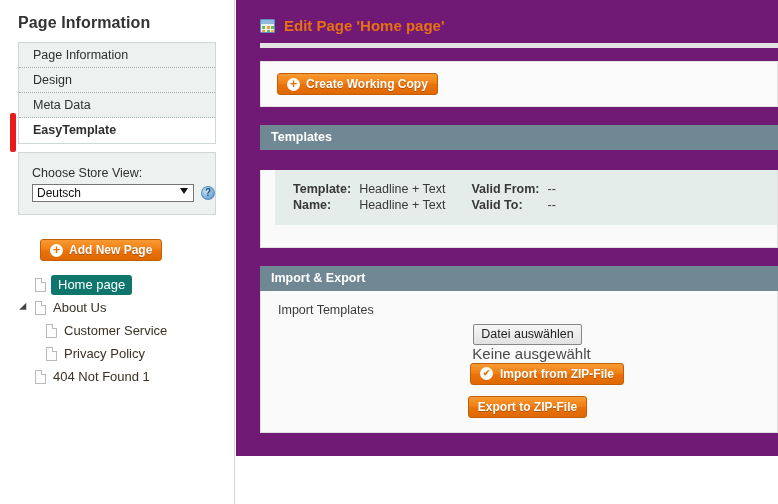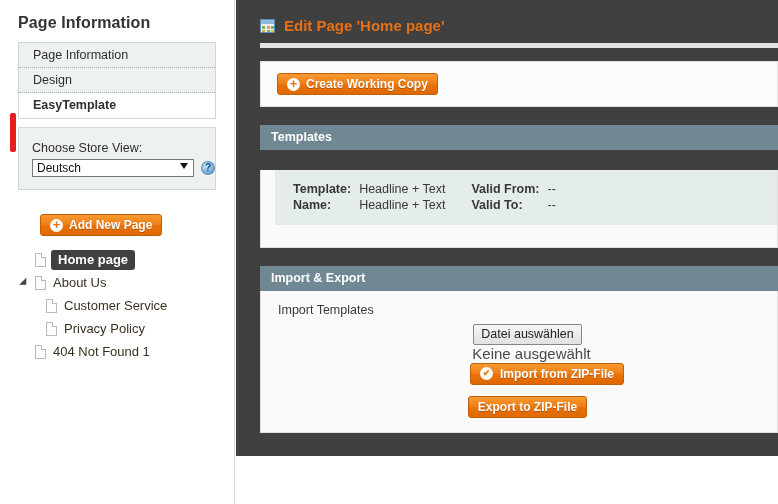--- a/index.html
+++ b/index.html
@@ -153,33 +153,33 @@
   .doc-icon::after {
     content: "";
     position: absolute; right: -1px; top: -1px;
     width: 4px; height: 4px;
     background: #ffffff;
     border-left: 1px solid #b9b9b9;
     border-bottom: 1px solid #b9b9b9;
   }
   .tree-label { white-space: nowrap; }
   .tree-label.active {
-    background: #404040;
-    color: #fff; font-weight: bold;
+    background: #0f766e;
+    color: #fff; font-weight: normal;
     border-radius: 3px;
     padding: 2px 7px 3px 7px;
     margin-left: -2px;
   }
   .indent-1 { margin-left: 24px; }
 
   
   #right-col {
     position: absolute; left: 236px; top: 0;
     width: 542px; height: 456px;
-    background: #404040;
+    background: #701a75;
   }
   #content-head {
     display: flex; align-items: center;
     padding: 17px 0 0 24px;
   }
   .grid-icon {
     width: 15px; height: 14px;
     background: #e8f1f8;
     border: 1px solid #5d8fc0;
     border-radius: 1px;
@@ -252,20 +252,21 @@
 
 <div id="root">
 
   <div id="left-col">
 
     <div id="page-title">Page Information</div>
 
     <div class="tabs">
       <div class="tab">Page Information</div>
       <div class="tab">Design</div>
+      <div class="tab">Meta Data</div>
       <div class="tab selected">EasyTemplate</div>
     </div>
 
     <div id="red-marker"></div>
 
     <div class="storeview-box">
       <div class="storeview-label">Choose Store View:</div>
       <div class="storeview-row">
         <div class="fake-select">
           <span>Deutsch</span>

